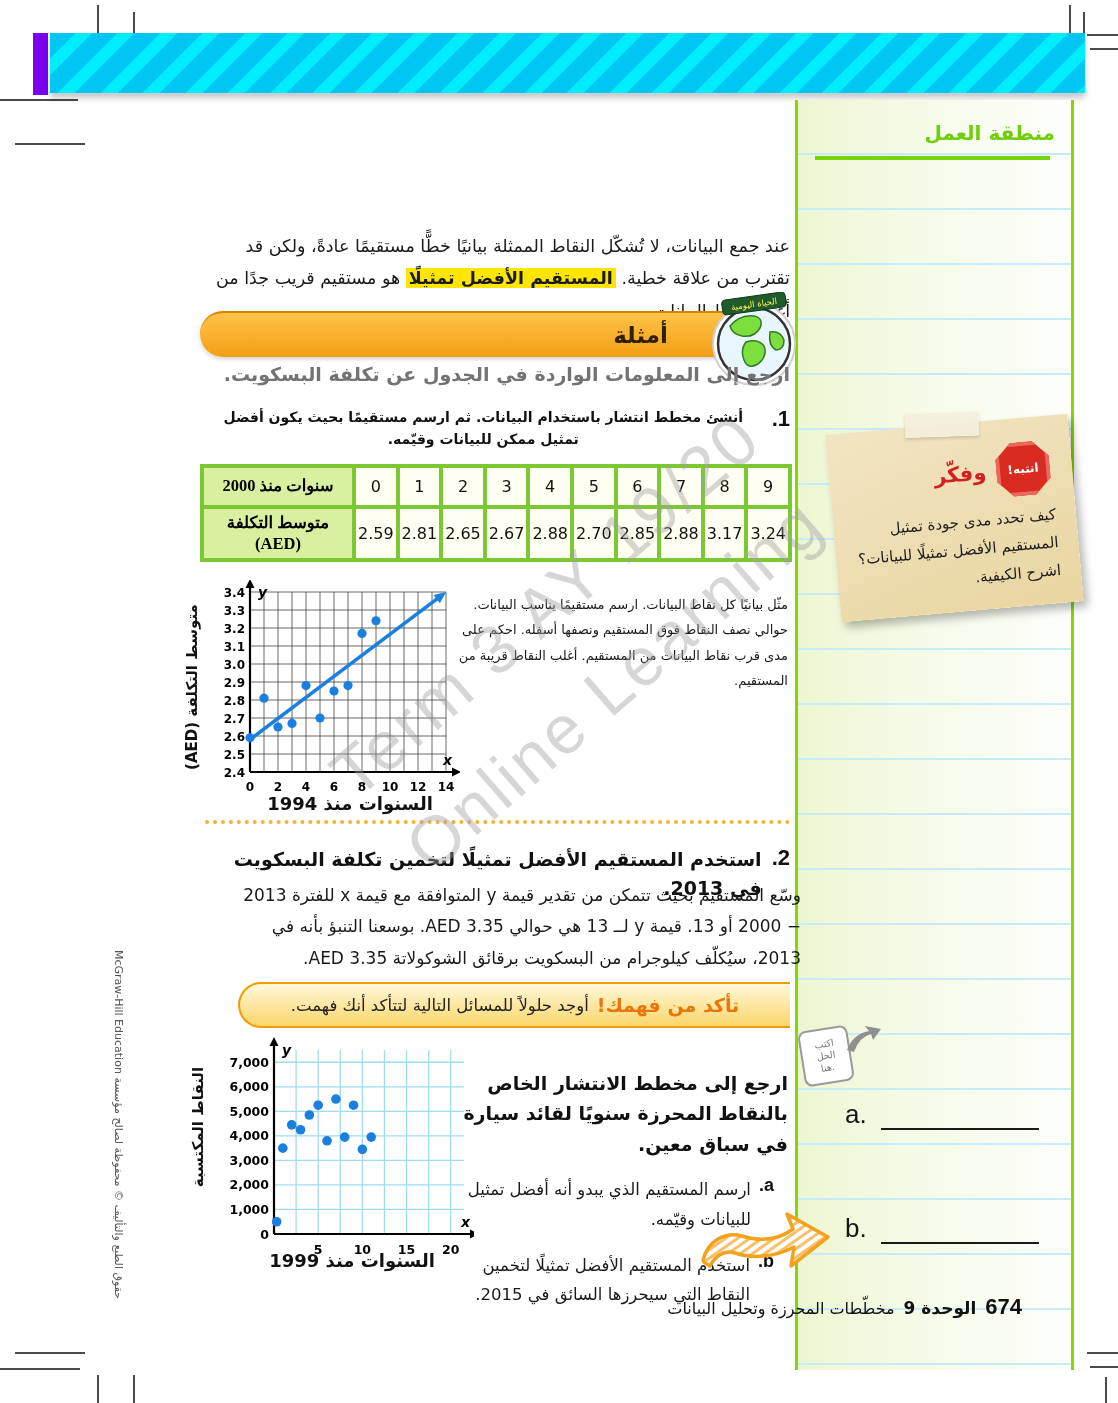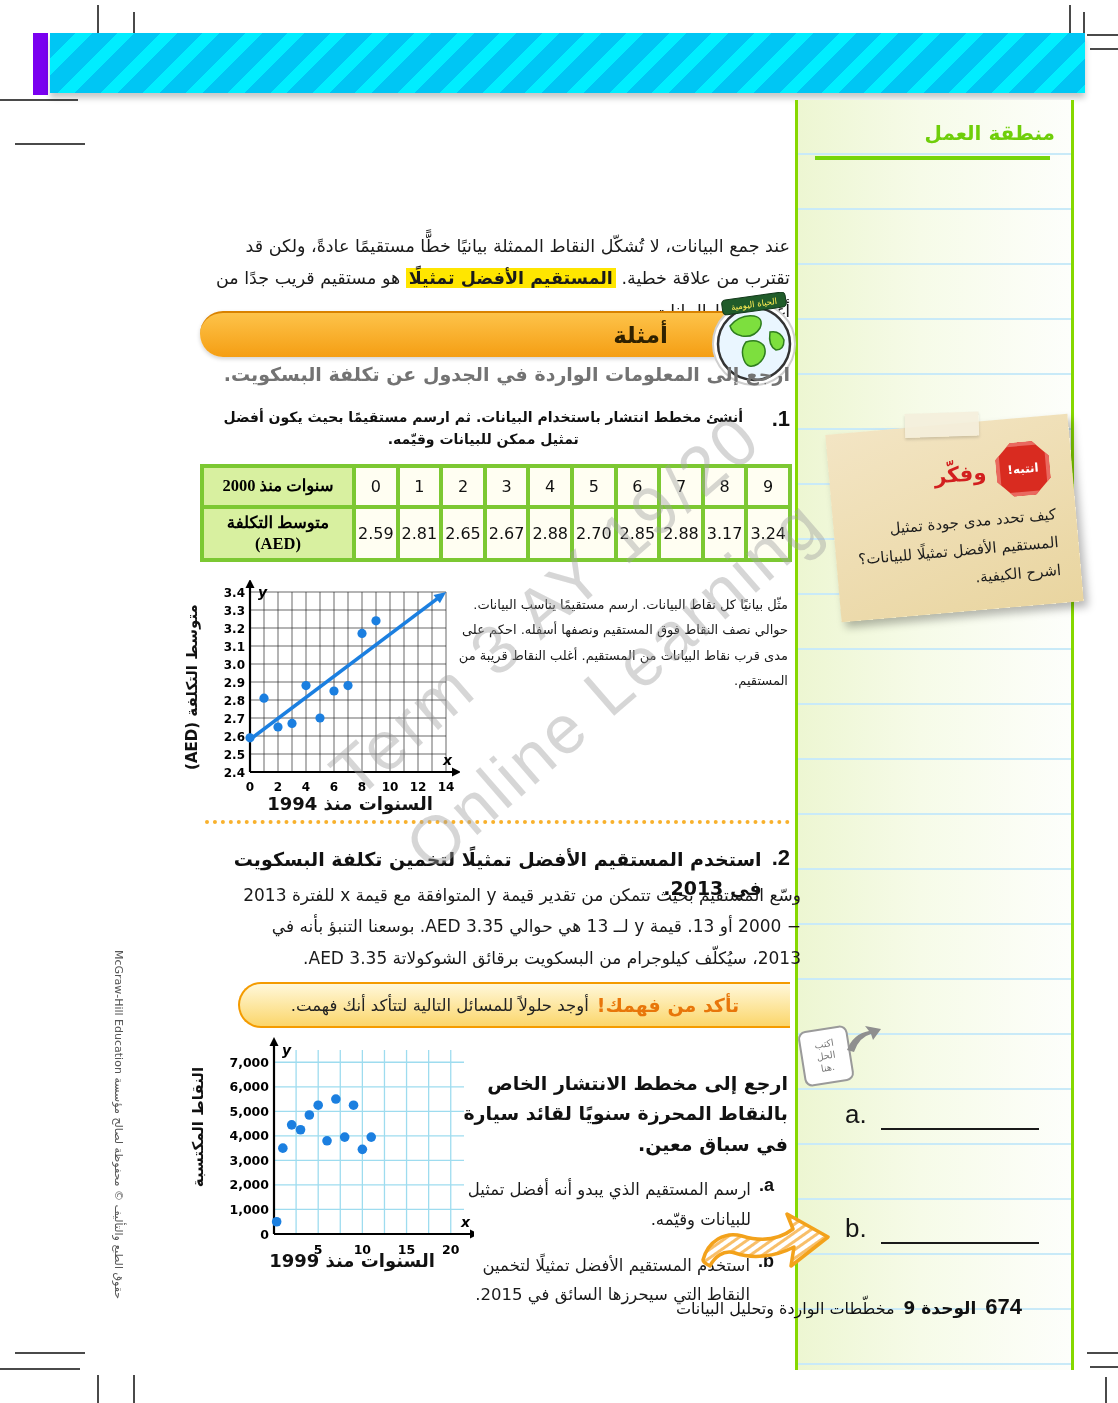--- a/index.html
+++ b/index.html
@@ -352,21 +352,21 @@
     </div>
     <div class="check-item">
       <span class="marker">b.</span>
       <div class="txt">استخدم المستقيم الأفضل تمثيلًا لتخمين النقاط التي سيحرزها السائق في 2015.</div>
     </div>
   </div>
 
   <div class="footer">
     <span class="pagenum">674</span>
     <span class="unit-bold">الوحدة 9</span>
-    <span class="unit-rest">مخطّطات الواردة وتحليل البيانات</span>
+    <span class="unit-rest">مخطّطات المحرزة وتحليل البيانات</span>
   </div>
 
   <div class="copyright">حقوق الطبع والتأليف © محفوظة لصالح مؤسسة McGraw-Hill Education</div>
 
   <div class="watermark">
     <div>Term 3 AY 19/20</div>
     <div>Online Learning</div>
   </div>
 
 </div>

